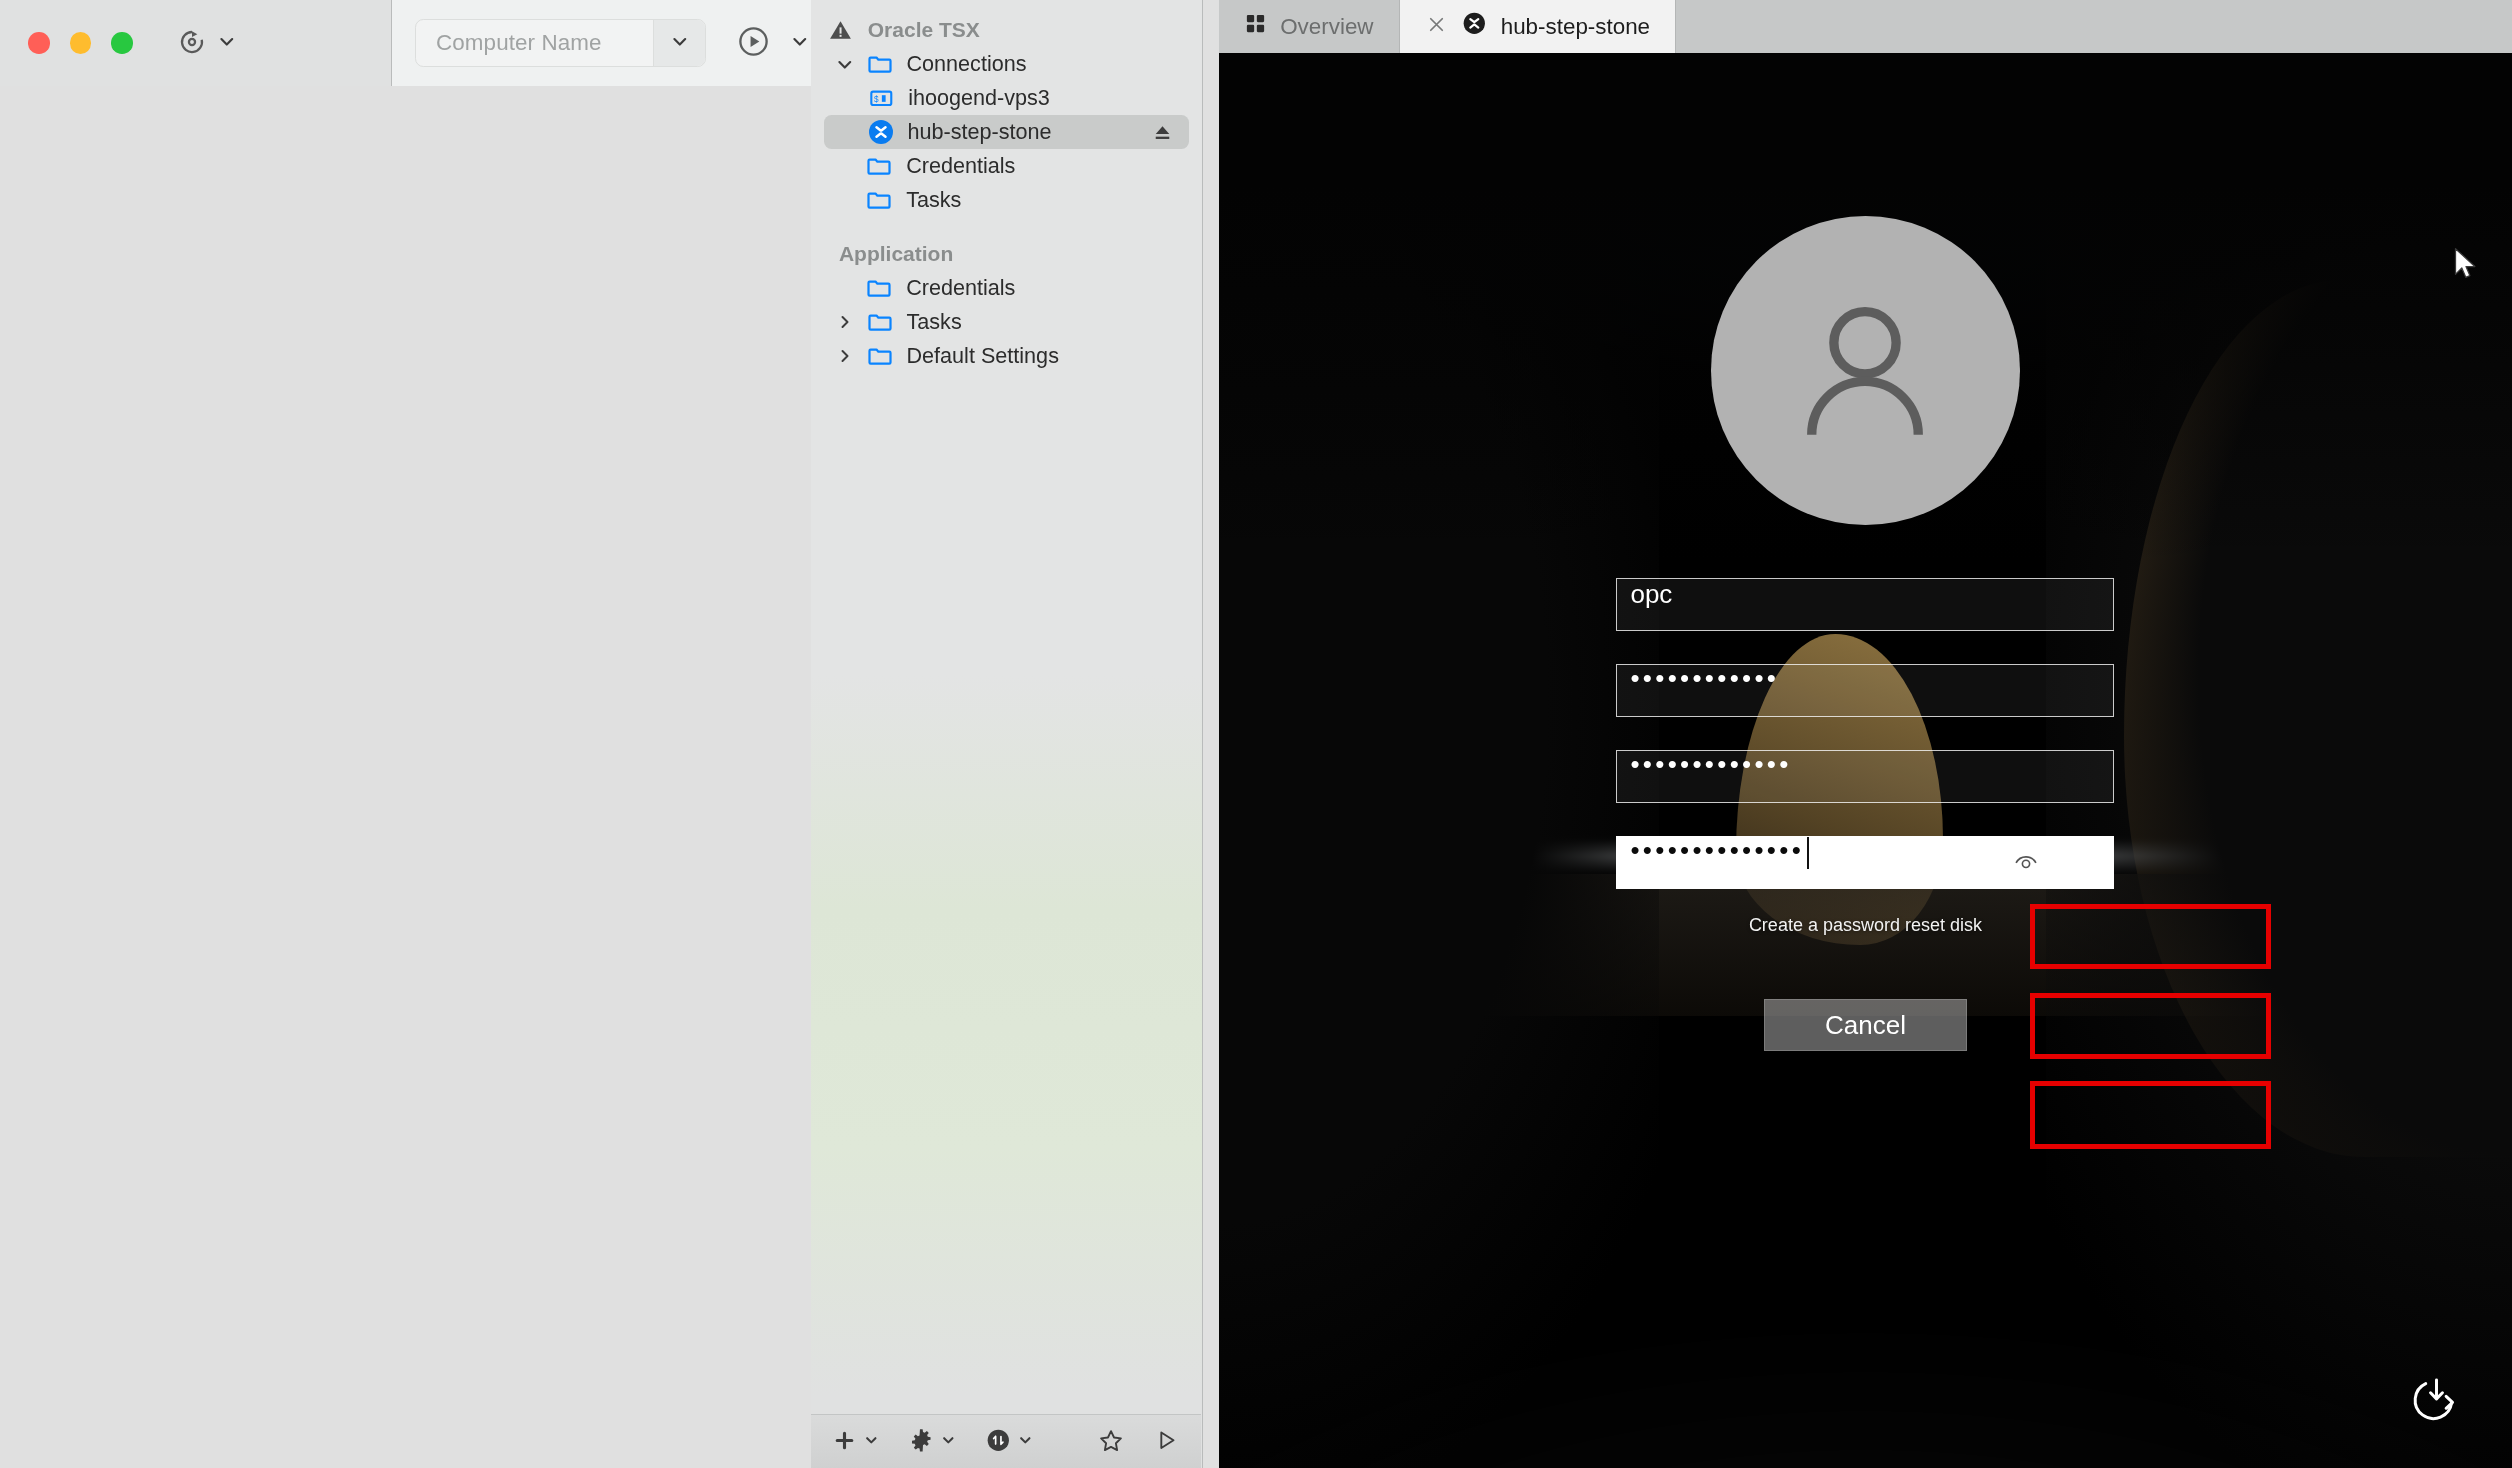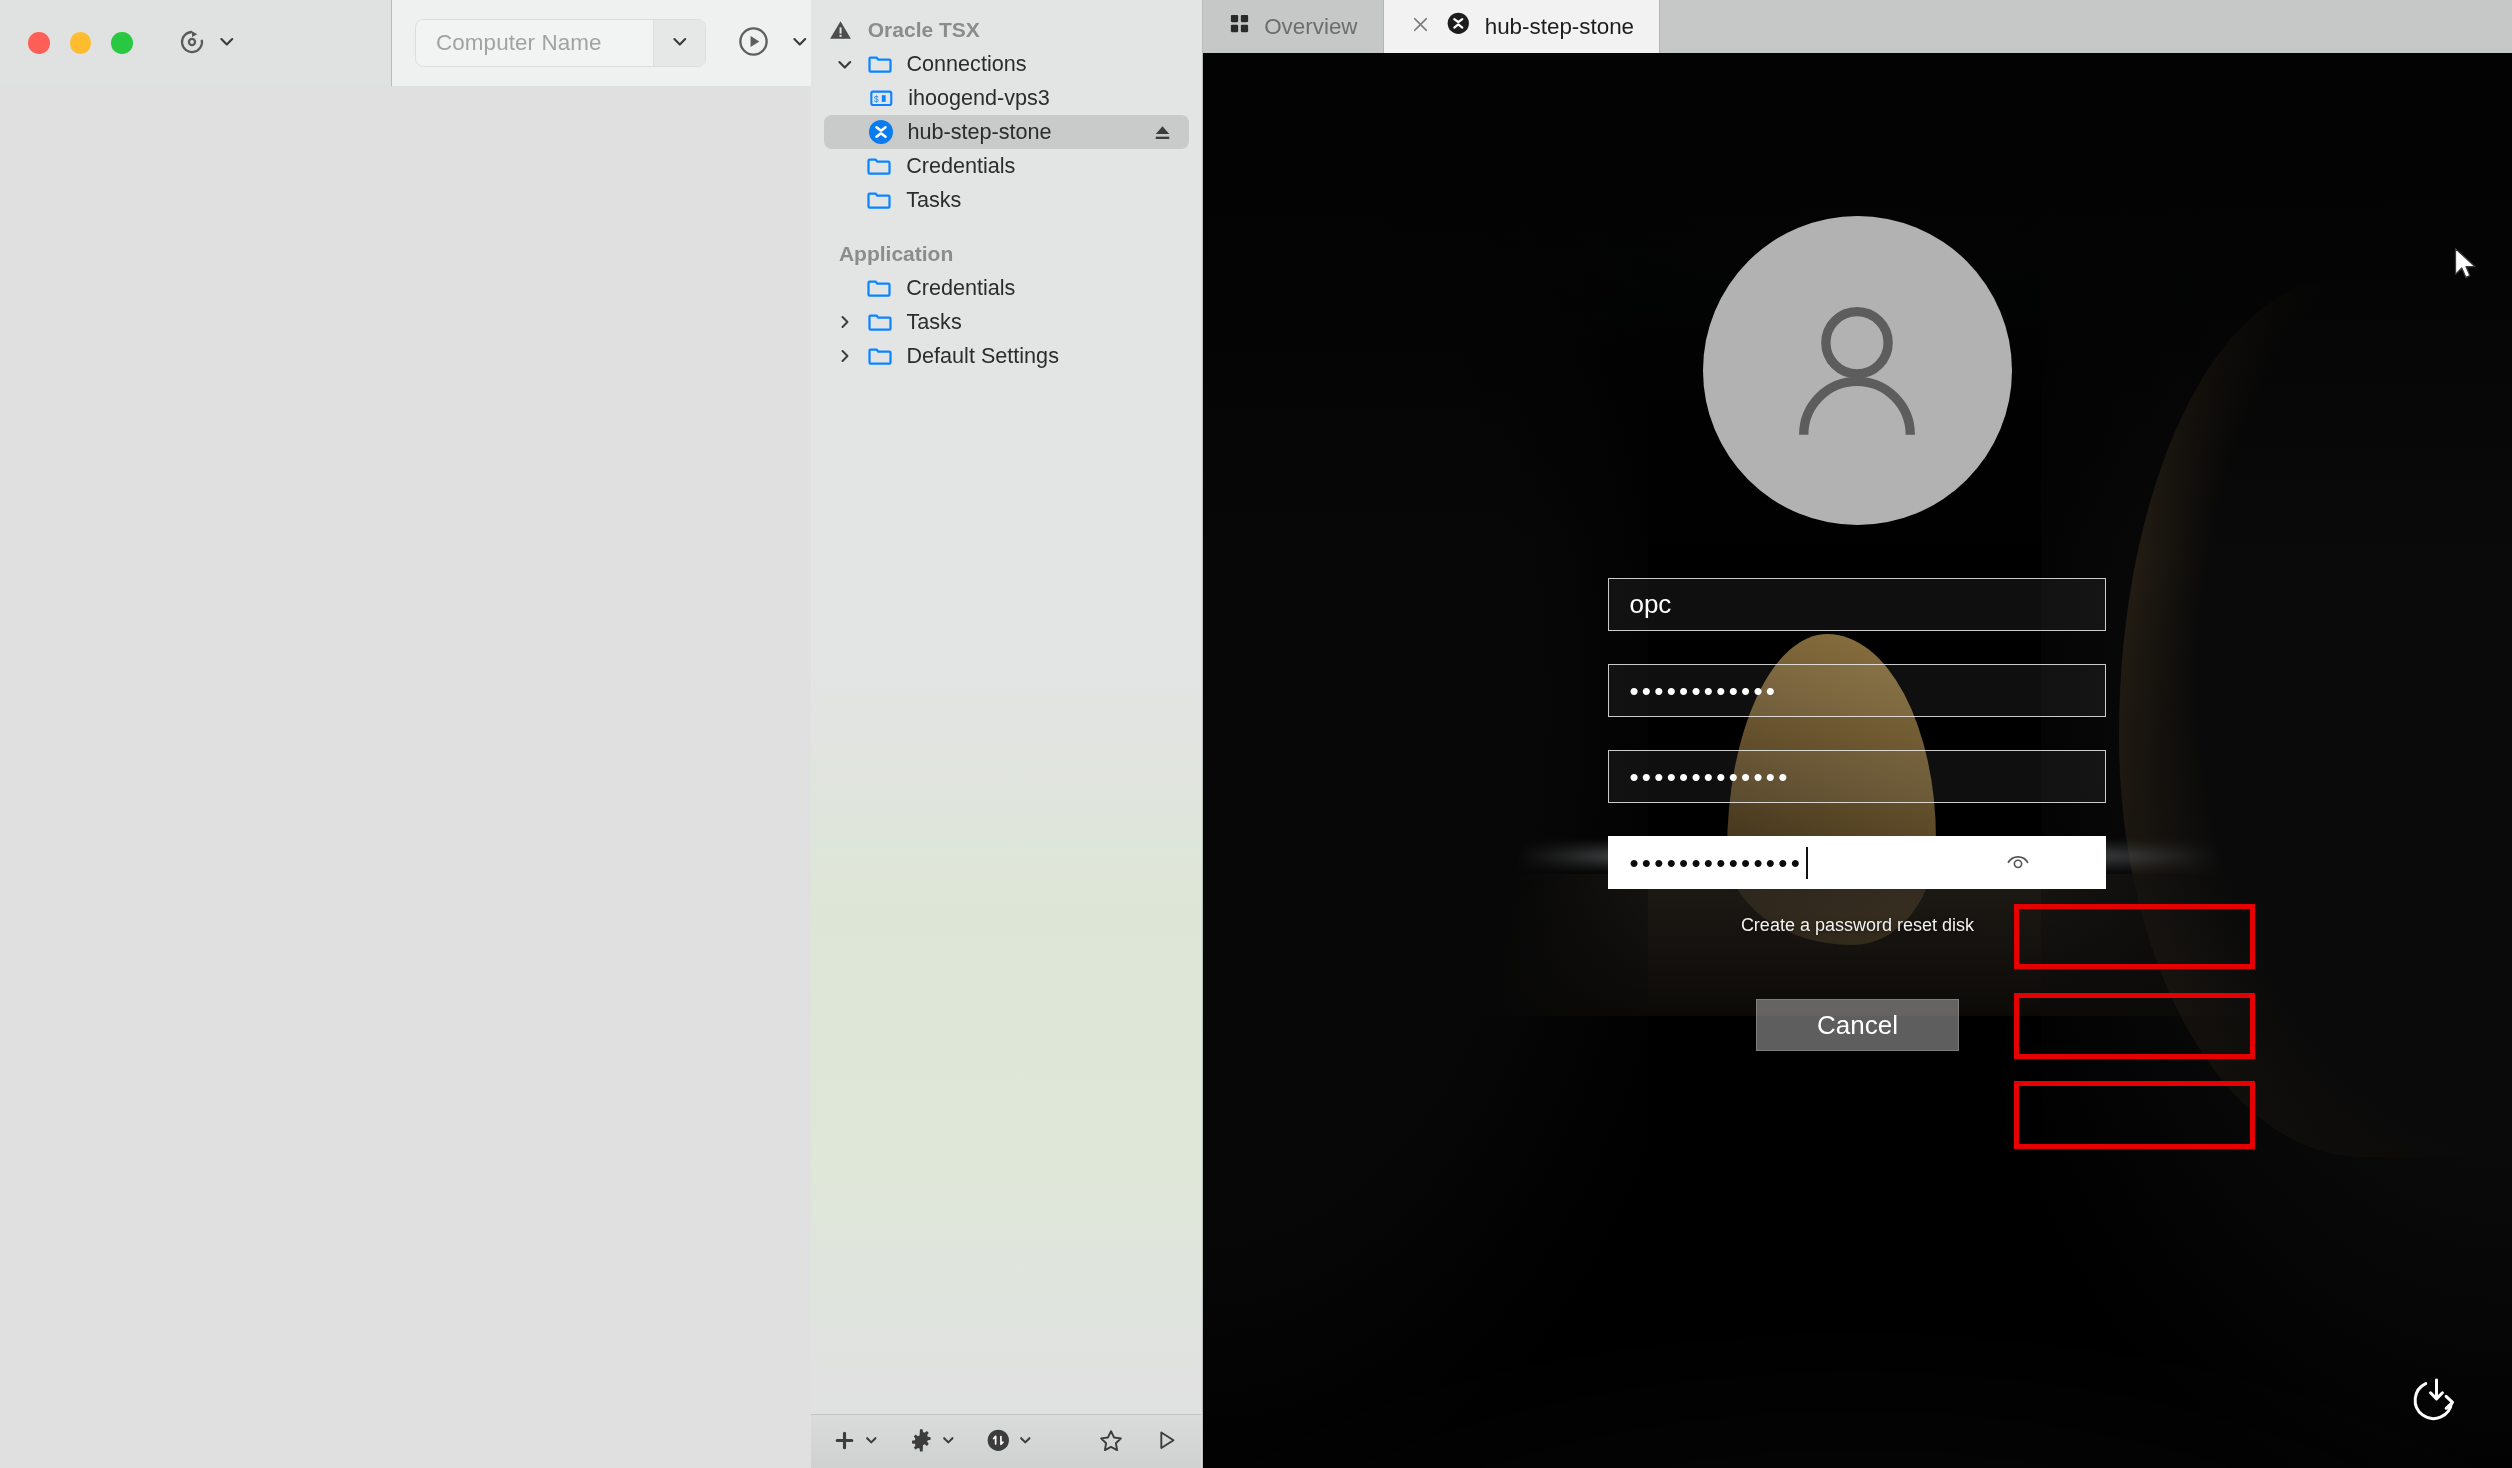--- a/index.html
+++ b/index.html
@@ -98,20 +98,21 @@
   }
   .search-placeholder {
     font-size: 22.4px; color: #a9acac;
   }
 
   
   .body {
     flex: 1;
     display: flex;
     min-height: 0;
+    gap: 16px;
   }
   .sidebar {
     width: 392px;
     background: linear-gradient(180deg, #e3e4e4 0%, #e3e4e4 46%, #dde6d6 62%, #dfe8d8 78%, #e0e1e1 95%);
     border-right: 0.8px solid #b9bbbb;
     display: flex;
     flex-direction: column;
     position: relative;
   }
   .tree { padding-top: 13.3px; }
@@ -274,22 +275,22 @@
     font-weight: 300;
     letter-spacing: 0.5px;
     text-shadow: 0 1.7px 5px rgba(0,0,0,.35);
   }
 
   .fields { margin-top: 53px; width: 498px; }
   .wfield {
     height: 53px;
     border: 1.7px solid rgba(244,244,244,.82);
     background: rgba(255,255,255,.06);
-    display: flex; align-items: center;
-    padding: 0 20px;
+    display: flex; 
+    padding: 0 13px;
     margin-bottom: 33px;
     position: relative;
   }
   .wfield .val {
     font-size: 26px; color: #fff;
     letter-spacing: 0px;
   }
   .wfield .dots {
     font-size: 26px; color: #fff;
     letter-spacing: 3.3px;

